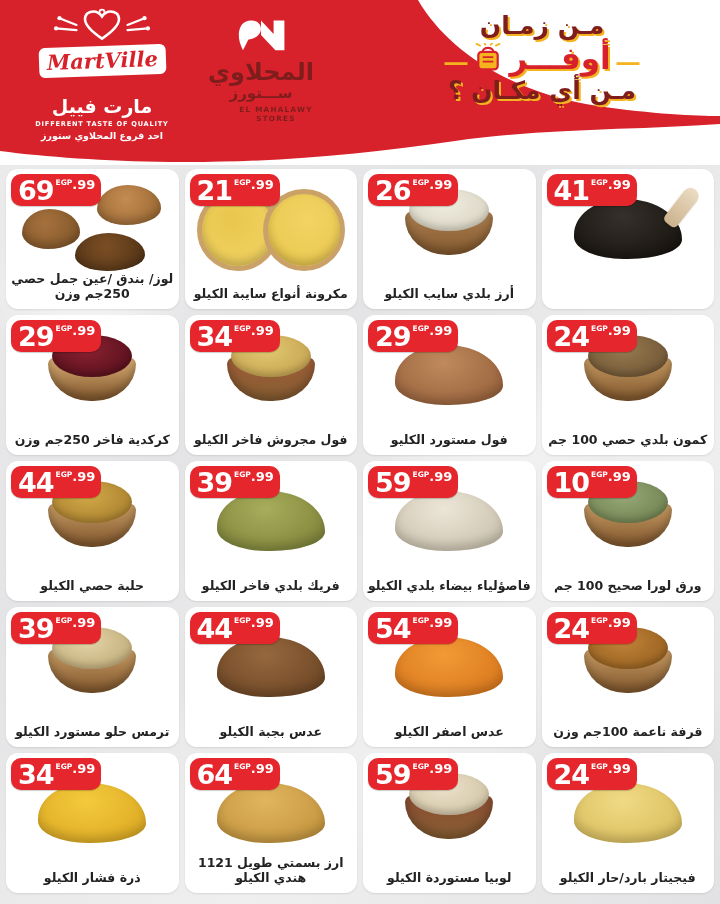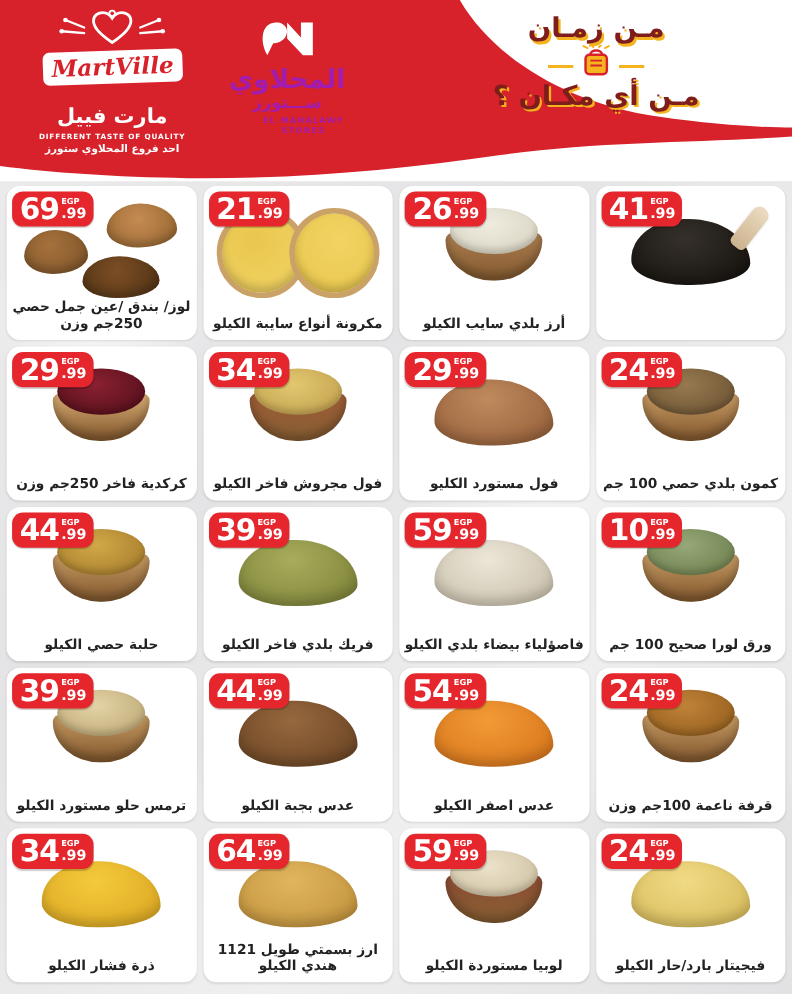--- a/index.html
+++ b/index.html
@@ -27,21 +27,21 @@
   .mv-name{
     display:inline-block; background:#fff; color:#d7222b;
     font-family:"DejaVu Serif", serif; font-style:italic; font-weight:bold;
     font-size:21px; line-height:1; padding:4px 8px 5px; border-radius:6px;
     transform:rotate(-2deg);
   }
   .mv-ar{ font-size:19px; font-weight:bold; margin-top:19px; }
   .mv-tag-en{ font-size:6.6px; font-weight:bold; letter-spacing:.12em; margin-top:3px; }
   .mv-tag-ar{ font-size:9.5px; font-weight:bold; margin-top:2px; }
 
-  .mahalawy{ position:absolute; left:196px; top:16px; width:130px; text-align:center; color:#a21caf; }
+  .mahalawy{ position:absolute; left:196px; top:16px; width:130px; text-align:center; color:#7f1d1d; }
   .mh-mark{ height:36px; margin-bottom:4px; }
   .mh-ar1{ font-size:24px; font-weight:bold; line-height:1.05; }
   .mh-ar2{ font-size:15px; font-weight:bold; line-height:1.1; letter-spacing:.05em; }
   .mh-en{ font-size:7.2px; font-weight:bold; letter-spacing:.18em; margin-top:3px;margin-left:30px; }
 
   .slogan{ position:absolute; right:28px; top:10px; width:300px; text-align:center; direction:rtl; }
   .slogan-line1, .slogan-line3{
     color:#7f1d1d; font-weight:bold; font-size:25px; line-height:1.25;
     text-shadow:2px 2px 0 #f5b31e;
   }
@@ -63,21 +63,21 @@
     box-shadow:0 1px 2px rgba(0,0,0,.10);
     overflow:hidden;
   }
   .badge{
     position:absolute; top:5px; left:5px; z-index:5;
     background:#e5262d; color:#fff; border-radius:10px;
     display:flex; align-items:flex-start; padding:3px 6px 2px 7px; gap:2px;
     box-shadow:0 1px 1px rgba(0,0,0,.2);
   }
   .p-int{ font-size:27px; font-weight:bold; line-height:1; letter-spacing:-1px; }
-  .badge-right{ display:flex; flex-direction:column; align-items:flex-start;justify-content:flex-end; }
+  .badge-right{ display:flex; align-items:flex-start;justify-content:flex-end; }
   .p-cur{ font-size:7.5px; font-weight:bold; line-height:1; margin-top:2px; }
   .p-dec{ font-size:13px; font-weight:bold; line-height:1; margin-top:1px; }
 
   .p-name{
     position:absolute; bottom:7px; left:4px; right:4px;
     text-align:center; direction:rtl;
     font-size:12.5px; font-weight:bold; color:#222; line-height:1.25;
   }
 
   
@@ -161,20 +161,21 @@
       </svg>
       <div class="mh-ar1">المحلاوي</div>
       <div class="mh-ar2">ســـتورز</div>
       <div class="mh-en">EL MAHALAWY STORES</div>
     </div>
 
     <div class="slogan">
       <div class="slogan-line1">مـن زمـان</div>
       <div class="slogan-line2">
         <span class="dash">ـــ</span>
+        <span>أوفـــر</span>
         <svg class="bag-icon" viewBox="0 0 34 34" aria-hidden="true">
           <path d="M8 3 L4 1 M14 2 L13 0 M20 2 L22 0 M26 3 L30 1" stroke="#f5b31e" stroke-width="2" stroke-linecap="round"></path>
           <path d="M11 10 C11 4 23 4 23 10" fill="none" stroke="#d7222b" stroke-width="2.5"></path>
           <rect x="6" y="10" width="22" height="20" rx="4" fill="#f5b31e" stroke="#d7222b" stroke-width="2.5"></rect>
           <path d="M11 16 H23 M11 21 H23" stroke="#d7222b" stroke-width="2"></path>
         </svg>
         <span class="dash">ـــ</span>
       </div>
       <div class="slogan-line3">مـن أي مكـان ؟</div>
     </div>

